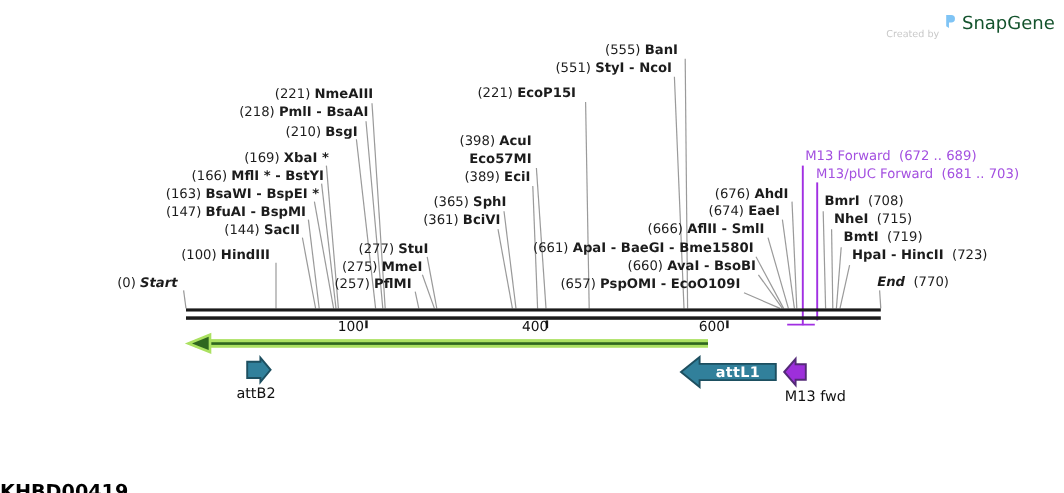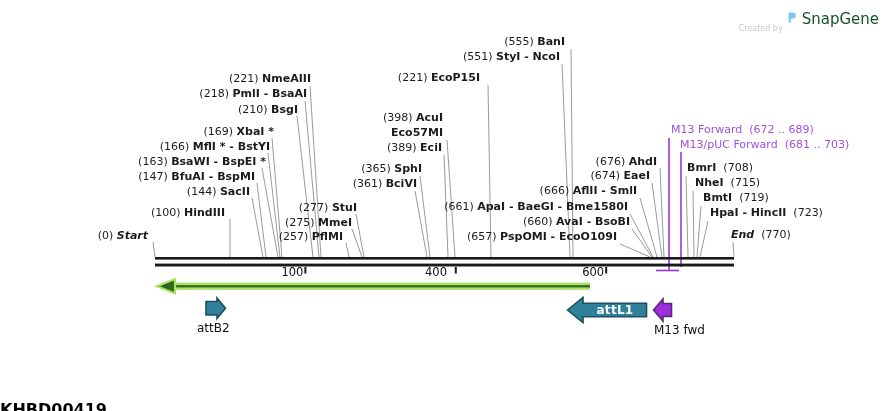--- a/index.html
+++ b/index.html
@@ -66,21 +66,21 @@
       <rect x="605.1688311688312" y="267" width="2" height="6.5" fill="#1a1a1a"></rect>
       <rect x="163" y="282.6" width="427" height="7.2" fill="#abe161"></rect>
       <rect x="163" y="285.2" width="427" height="2.2" fill="#2f661f"></rect>
       <polygon points="157,286.2 175,279 175,293.4" fill="#2f661f" stroke="#abe161" stroke-width="2.2"></polygon>
       <path d="M206 301.5 L217 301.5 L217 298 L225.5 308.2 L217 318.5 L217 315 L206 315 Z" fill="#31809b" stroke="#1d4f60" stroke-width="1.6"></path>
       <path d="M567.5 310 L583 297.5 L583 303.2 L646.5 303.2 L646.5 316.8 L583 316.8 L583 322.5 Z" fill="#31809b" stroke="#1d4f60" stroke-width="1.6"></path>
       <path d="M653.5 310 L663 299 L663 303.5 L671.5 303.5 L671.5 316.5 L663 316.5 L663 321 Z" fill="#9d2fdb" stroke="#542a78" stroke-width="1.6"></path>
     </svg>
   <div id="labels">
       <div class="tick" style="top: 266px; right: 583.61px;">100</div>
-      <div class="tick" style="top: 266px; right: 440px;">400</div>
+      <div class="tick" style="top: 266px; right: 430px;">400</div>
       <div class="tick" style="top: 266px; right: 282.831px;">600</div>
       <div class="feat-lbl" style="top: 321px; left: 197px;">attB2</div>
       <div class="feat-lbl inside" style="top: 303px; left: 584px;">attL1</div>
       <div class="feat-lbl" style="top: 323px; left: 654px; text-align: right;">M13 fwd</div>
       <div class="lbl" style="top: 72px; right: 576px;"><span>(221) </span><b>NmeAIII</b></div>
       <div class="lbl" style="top: 87px; right: 580px;"><span>(218) </span><b>PmlI - BsaAI</b></div>
       <div class="lbl" style="top: 103px; right: 589px;"><span>(210) </span><b>BsgI</b></div>
       <div class="lbl" style="top: 125px; right: 613px;"><span>(169) </span><b>XbaI *</b></div>
       <div class="lbl" style="top: 140px; right: 617px;"><span>(166) </span><b>MflI * - BstYI</b></div>
       <div class="lbl" style="top: 155px; right: 621px;"><span>(163) </span><b>BsaWI - BspEI *</b></div>

